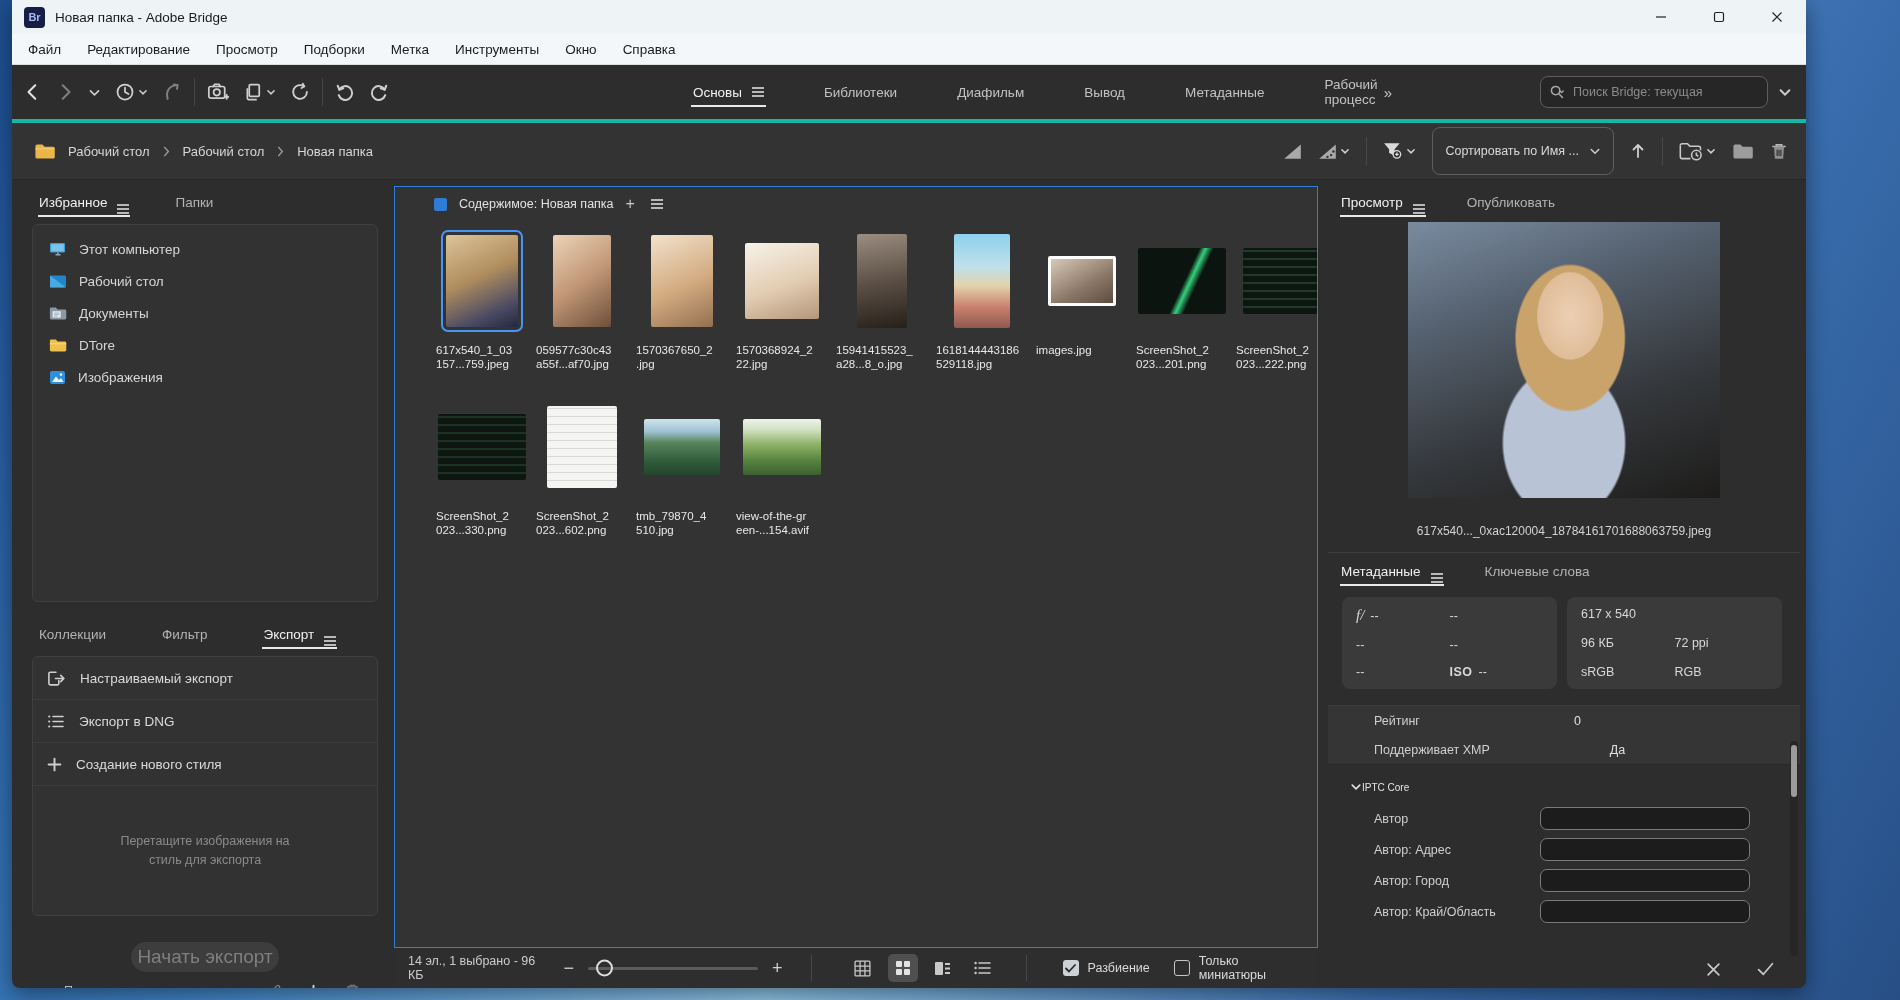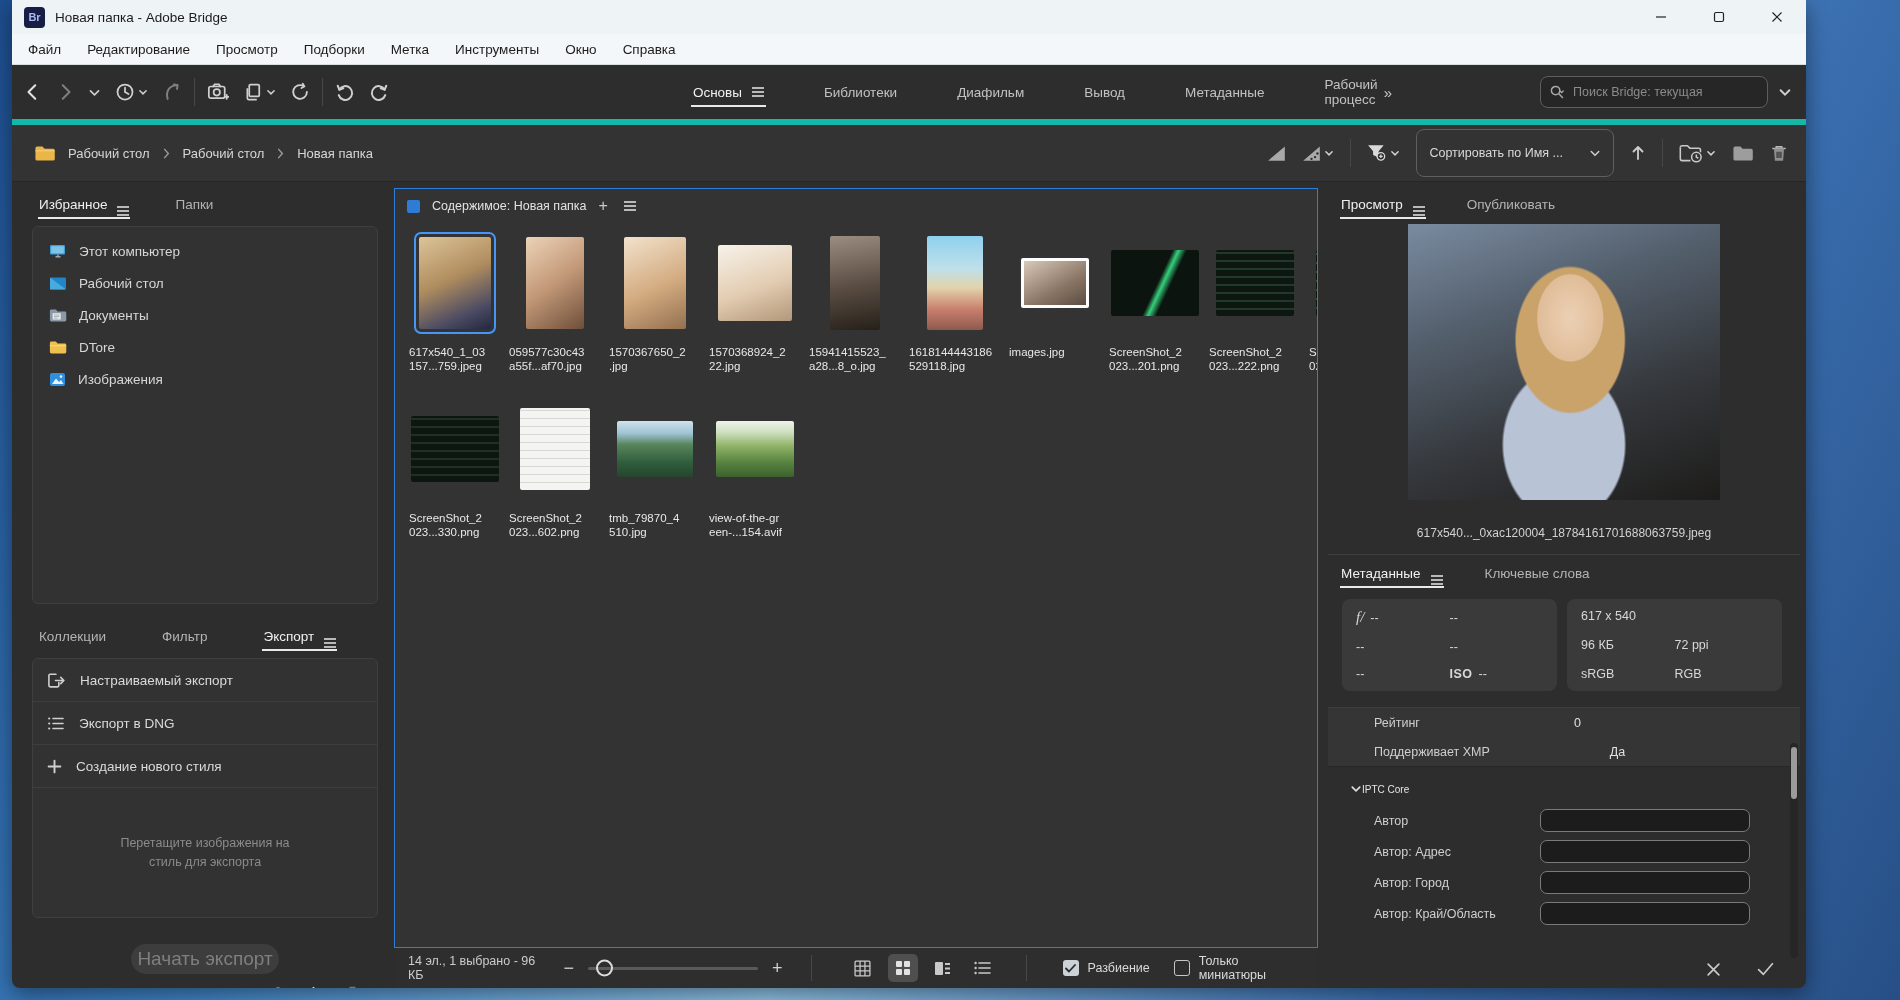--- a/index.html
+++ b/index.html
@@ -14,21 +14,21 @@
   .br-logo{width:21px;height:21px;margin:0 10px 0 12px;border-radius:4px;background:#171e45;
     color:#aab9f2;font-size:11px;font-weight:bold;display:flex;align-items:center;justify-content:center;}
   .win-title{font-size:13.5px;color:#1b1b1b;}
   .win-controls{margin-left:auto;display:flex;height:100%;}
   .win-btn{width:58px;height:100%;display:flex;align-items:center;justify-content:center;color:#222;}
   
   .menubar{height:30px;background:#f4f7f9;border-bottom:1px solid #d9dee1;display:flex;align-items:center;
     gap:26px;padding-left:16px;flex:none;}
   .menu-item{font-size:13.5px;color:#1c1c1c;}
   
-  .toolbar{height:54px;background:#2d2d2d;border-bottom:6px solid #14b8a6;display:flex;align-items:center;flex:none;}
+  .toolbar{height:54px;background:#2d2d2d;border-bottom:4px solid #14b8a6;display:flex;align-items:center;flex:none;}
   .tb-group{display:flex;align-items:center;gap:14px;padding:0 12px;}
   .tb-divider{width:1px;height:28px;background:#474747;}
   .ic{display:block;}
   .dim{opacity:.45;}
   .ws-tabs{display:flex;align-items:center;gap:56px;margin-left:290px;}
   .ws-tab{font-size:13.5px;color:#c2c2c2;padding:15px 2px;position:relative;display:flex;align-items:center;gap:10px;}
   .ws-tab.active{color:#f0f0f0;}
   .ws-tab.active:after{content:"";position:absolute;left:0;right:0;bottom:8px;height:2px;background:#e9e9e9;}
   .ham{display:inline-block;width:12px;height:2px;background:#b9b9b9;box-shadow:0 4px 0 #b9b9b9,0 -4px 0 #b9b9b9;}
   .search-wrap{margin-left:auto;display:flex;align-items:center;gap:10px;padding-right:14px;}
@@ -38,21 +38,21 @@
     font-family:"Liberation Sans",sans-serif;}
   .search-box input::placeholder{color:#8b8b8b;}
   .dbl-chev{color:#c9c9c9;font-size:15px;letter-spacing:-2px;margin-right:140px;}
   
   .pathbar{height:56px;background:#333333;display:flex;align-items:center;flex:none;border-bottom:1px solid #262626;}
   .crumbs{display:flex;align-items:center;gap:12px;padding-left:22px;}
   .crumb{font-size:13px;color:#d6d6d6;}
   .crumb-sep{color:#9a9a9a;font-size:12px;}
   .path-tools{margin-left:auto;display:flex;align-items:center;gap:16px;padding-right:18px;}
   .sort-dd{height:30px;border:1px solid #5f5f5f;border-radius:8px;display:flex;align-items:center;
-    gap:26px;padding:8px 12px;color:#d9d9d9;font-size:12.5px;}
+    gap:10px;padding:8px 12px;color:#d9d9d9;font-size:12.5px;}
   
   .main{flex:1;display:flex;padding:6px 6px 0 14px;gap:10px;min-height:0;}
   .col-left{width:358px;flex:none;display:flex;flex-direction:column;}
   .col-center{flex:1;display:flex;flex-direction:column;min-width:0;}
   .col-right{width:472px;flex:none;display:flex;flex-direction:column;position:relative;}
   .tabstrip{height:32px;display:flex;align-items:center;gap:44px;padding:0 12px;flex:none;}
   .ptab{font-size:13.5px;color:#b3b3b3;position:relative;padding:6px 1px;display:flex;align-items:flex-end;gap:10px;}
   .ptab.active{color:#f0f0f0;}
   .ptab.active:after{content:"";position:absolute;left:0;right:0;bottom:-1px;height:2px;background:#e9e9e9;}
   .inset{border:1px solid #3f3f3f;background:#323232;border-radius:6px;}
@@ -65,21 +65,21 @@
   .exp-row{height:42px;display:flex;align-items:center;gap:14px;padding:0 14px;font-size:13.5px;color:#dadada;
     border-bottom:1px solid #3d3d3d;flex:none;}
   .exp-drop{flex:1;display:flex;flex-direction:column;align-items:center;justify-content:center;
     color:#8b8b8b;font-size:12.5px;line-height:19px;text-align:center;}
   .exp-btn{margin:26px auto 0;width:148px;height:30px;border-radius:15px;background:#3d3d3d;border:none;
     color:#7f7f7f;font-size:19px;font-family:"Liberation Sans",sans-serif;}
   .exp-bottom{margin-top:auto;height:38px;display:flex;align-items:center;padding:0 10px 6px 38px;gap:8px;}
   .exp-progress{font-size:12.5px;color:#b9b9b9;}
   .exp-bottom-icons{margin-left:auto;display:flex;align-items:center;gap:24px;padding-right:14px;}
   
-  .content-panel{flex:1;border:1px solid #2d7fd9;background:#333333;min-height:0;overflow:hidden;}
+  .content-panel{flex:1;border:1px solid #2d7fd9;background:#333333;min-height:0;overflow:hidden;padding-left:27px;}
   .content-header{height:34px;display:flex;align-items:center;gap:12px;padding:0 12px;}
   .blue-square{width:13px;height:13px;border-radius:2px;background:#2e7cd6;flex:none;}
   .content-title{font-size:12.5px;color:#e2e2e2;}
   .plus-g{color:#c9c9c9;font-size:16px;line-height:1;}
   .grid{padding:10px 4px 0 10px;}
   .grid-row{display:flex;margin-bottom:26px;}
   .cell{width:100px;flex:none;display:flex;flex-direction:column;}
   .thumb-area{height:100px;display:flex;align-items:center;justify-content:center;}
   .thumb{border-radius:2px;}
   .thumb.selected{outline:2px solid #4596f7;outline-offset:3px;}

